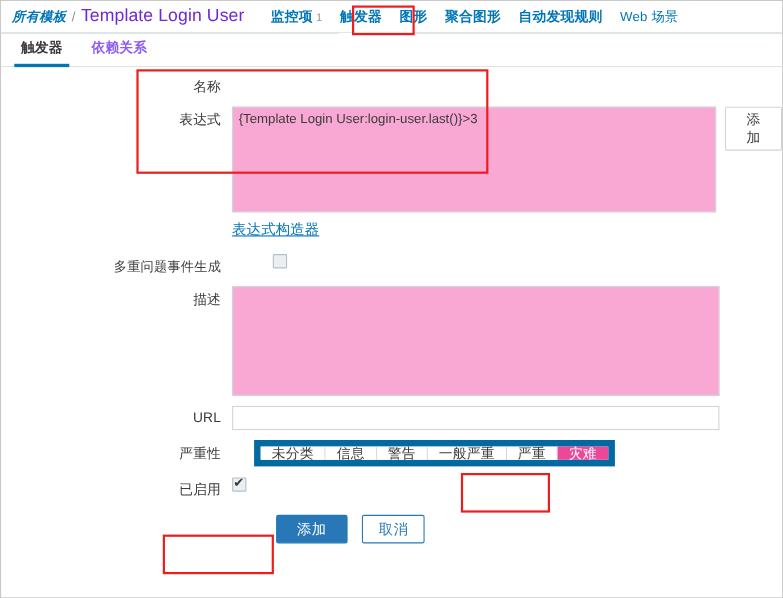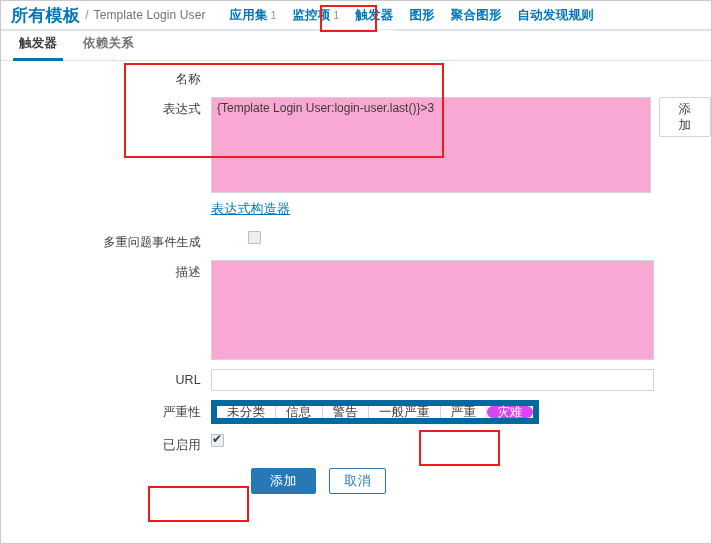--- a/index.html
+++ b/index.html
@@ -29,32 +29,33 @@
     width: 710px; height: 30px;
     background: #ffffff;
     border-bottom: 2px solid #dfe4e7;
     display: flex;
     align-items: center;
     padding-left: 10px;
     white-space: nowrap;
   }
   .crumb-root {
     color: #0275b8;
-    font-size: 17px;
+    font-size: 12px;
     font-weight: bold;
     letter-spacing: .3px;
+    font-style: italic;
   }
   .crumb-sep {
     color: #8c9296;
     margin: 0 5px;
     font-size: 12px;
   }
   .crumb-name {
-    color: #737373;
-    font-size: 12px;
+    color: #6d28d9;
+    font-size: 16px;
     letter-spacing: .1px;
   }
   .navtabs {
     display: flex;
     align-items: center;
     margin-left: 16px;
     height: 30px;
   }
   .navtab {
     position: relative;
@@ -90,21 +91,21 @@
     width: 710px; height: 28px;
     display: flex;
     align-items: flex-start;
     padding-left: 12px;
     border-bottom: 1px solid #dfe4e7;
   }
   .subtab {
     font-size: 12.5px;
     padding: 2px 6px 6px 6px;
     margin-right: 14px;
-    color: #737373;
+    color: #8b5cf6;
     font-weight: bold;
     letter-spacing: .2px;
   }
   .subtab.active {
     color: #3b3b3b;
     border-bottom: 3px solid #0275b8;
   }
 
   
   .form {
@@ -229,23 +230,22 @@
     font-size: 12.5px;
     color: #3b3b3b;
     display: flex;
     align-items: center;
     border-right: 1px solid #cfd5d9;
     letter-spacing: .2px;
     background: #ffffff;
   }
   .sev:last-child { border-right: none; }
   .sev.selected {
-    background: #d946ef;
+    background: #ec4899;
     color: #ffffff;
-    border-radius: 11px;
   }
 
   
   .anno {
     position: absolute;
     border: 2px solid #ee1c1c;
     pointer-events: none;
     z-index: 20;
     background: transparent;
   }
@@ -259,36 +259,36 @@
 
 <div class="page">
 
   <div class="topnav">
     <span class="crumb-root">所有模板</span>
     <span class="crumb-sep">/</span>
     <span class="crumb-name">Template Login User</span>
 
     <div class="navtabs">
       <span class="navtab">
-        <span>应用集</span><span class="cnt">1</span>
-      </span>
-      <span class="navtab">
         <span>监控项</span><span class="cnt">1</span>
       </span>
       <span class="navtab active">
         <span>触发器</span>
       </span>
       <span class="navtab">
         <span>图形</span>
       </span>
       <span class="navtab">
         <span>聚合图形</span>
       </span>
       <span class="navtab">
         <span>自动发现规则</span>
+      </span>
+      <span class="navtab latin">
+        <span>Web 场景</span>
       </span>
     </div>
   </div>
 
   <div class="subtabs">
     <span class="subtab active">触发器</span>
     <span class="subtab">依赖关系</span>
   </div>
 
   <div class="form">
@@ -324,21 +324,21 @@
       </div>
     </div>
 
     <div class="row" style="margin-top:8px;">
       <div class="label">URL</div>
       <div class="field">
         <input class="text" type="text" value="" style="">
       </div>
     </div>
 
-    <div class="row" style="margin-top:9px;">
+    <div class="row" style="margin-top:9px;gap:20px;">
       <div class="label">严重性</div>
       <div class="field">
         <div class="severity">
           <span class="sev">未分类</span>
           <span class="sev">信息</span>
           <span class="sev">警告</span>
           <span class="sev">一般严重</span>
           <span class="sev">严重</span>
           <span class="sev selected">灾难</span>
         </div>

